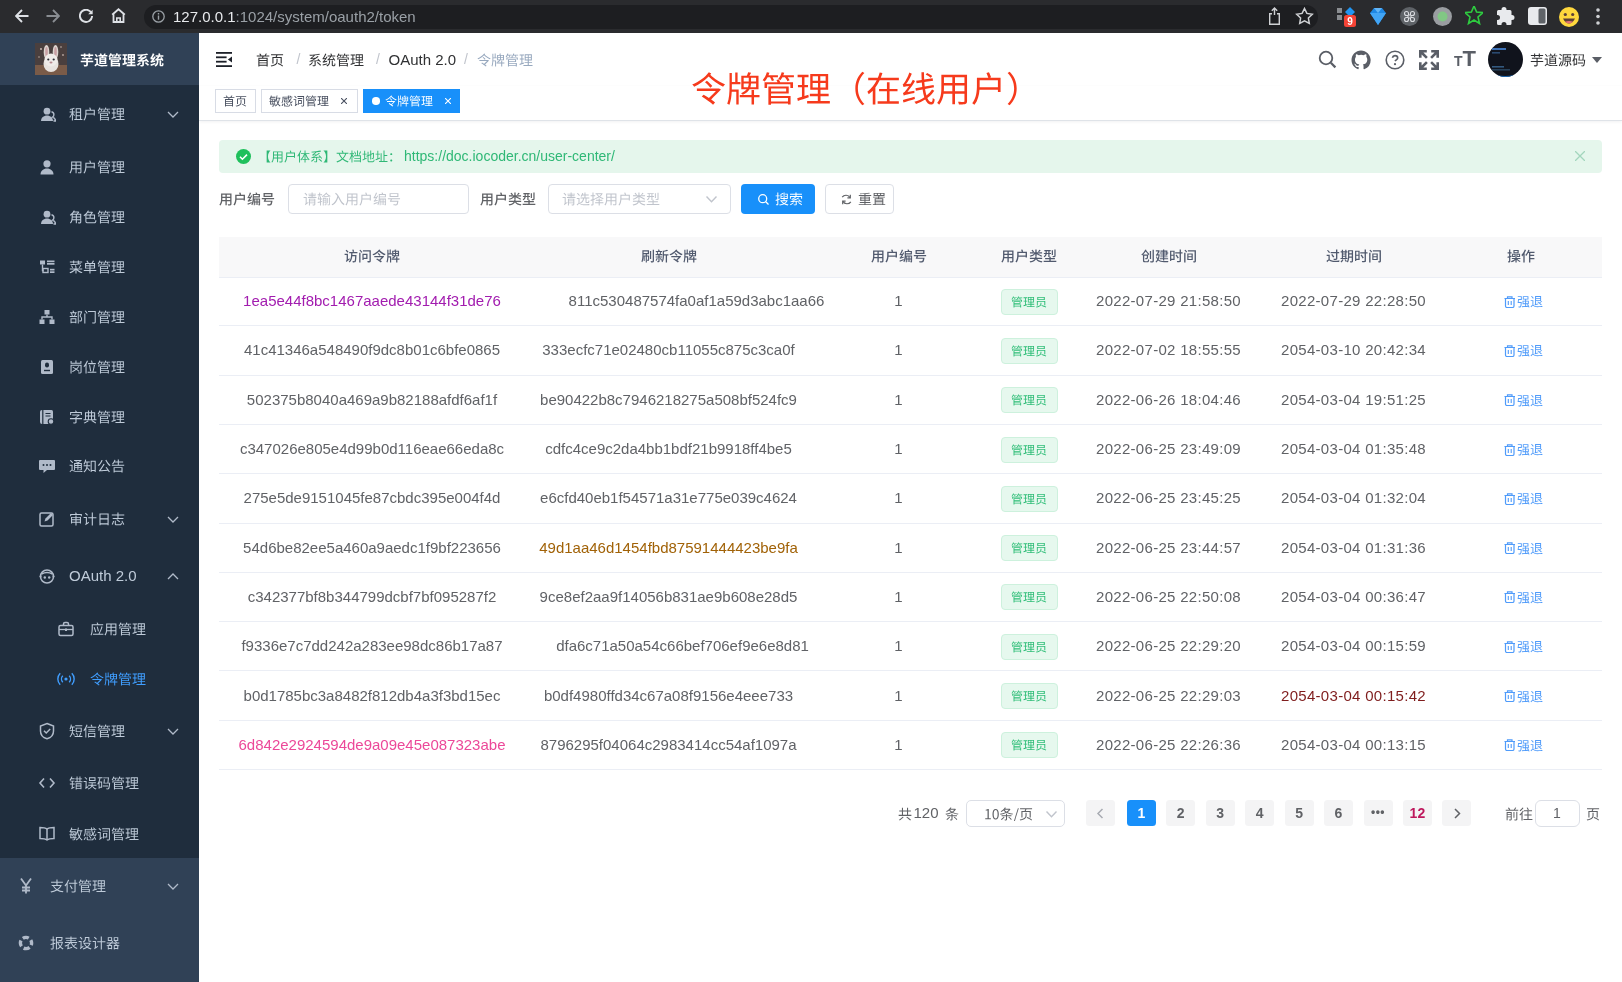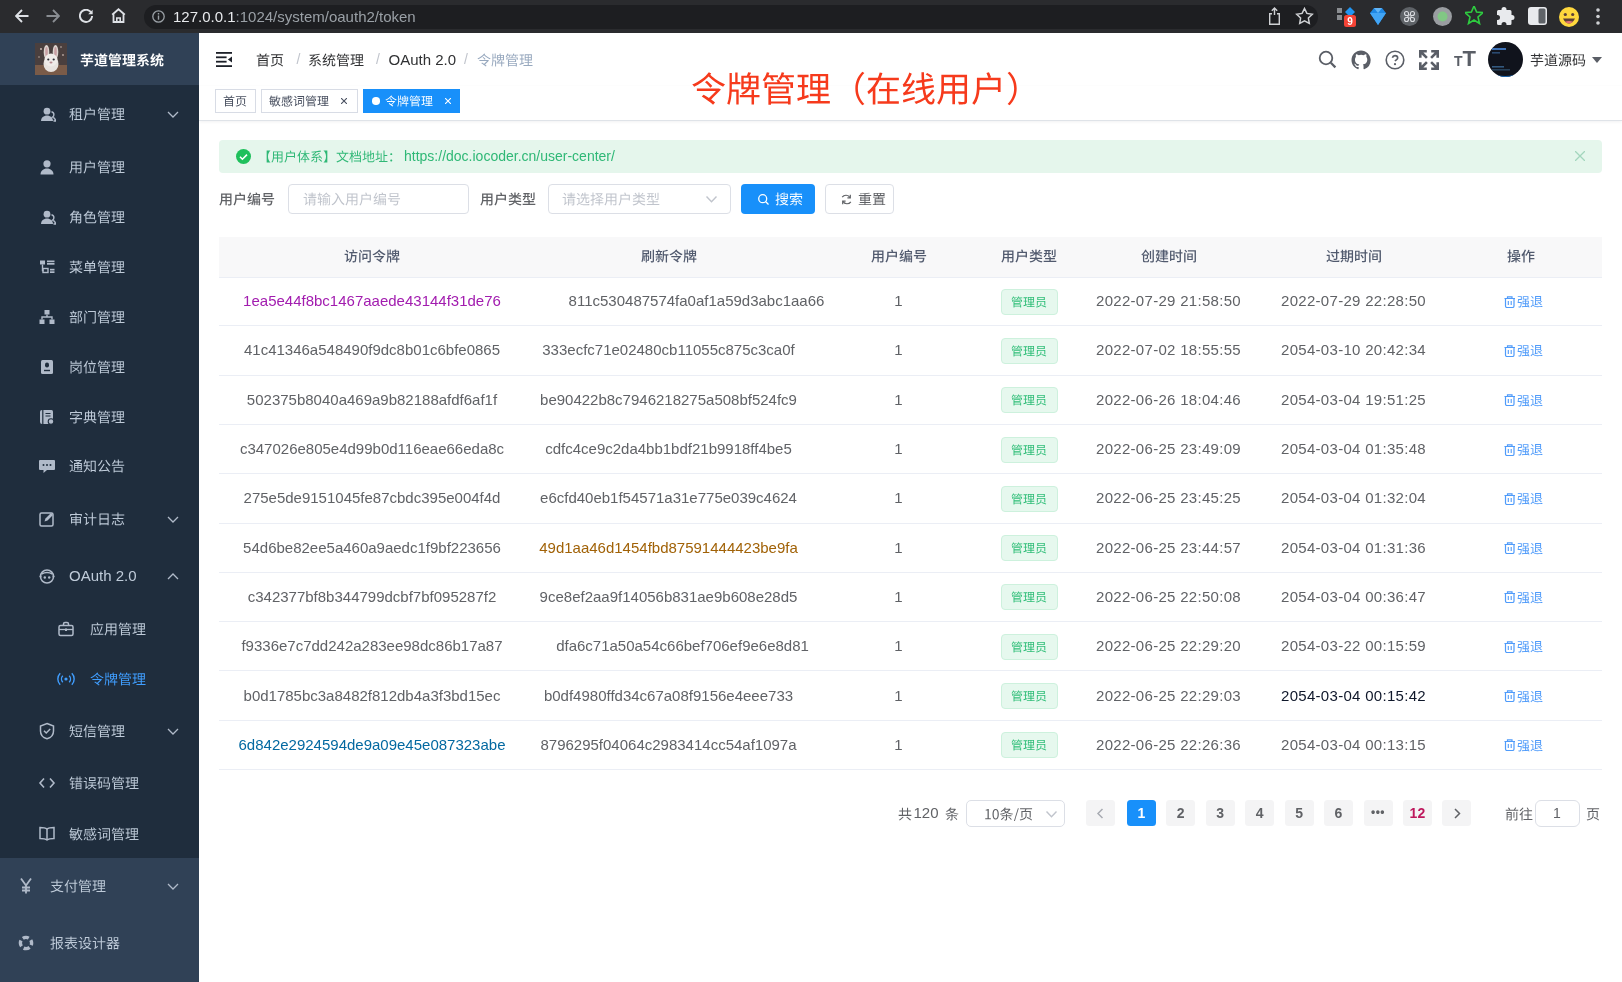--- a/index.html
+++ b/index.html
@@ -801,53 +801,53 @@
     <div style="position:absolute;line-height:19px;top:637.2px;font:400 15px 'Liberation Sans',sans-serif;color:#606266;white-space:pre;left:372.0px;transform:translateX(-50%);">f9336e7c7dd242a283ee98dc86b17a87</div>
     <div style="position:absolute;line-height:19px;top:637.2px;font:400 15px 'Liberation Sans',sans-serif;color:#606266;white-space:pre;left:668.5px;transform:translateX(-50%);margin-left:14px;">dfa6c71a50a54c66bef706ef9e6e8d81</div>
     <div style="position:absolute;line-height:19px;top:637.2px;font:400 15px 'Liberation Sans',sans-serif;color:#606266;white-space:pre;left:898.5px;transform:translateX(-50%);">1</div>
     <div style="position:absolute;left:1000.5px;top:633.7px;width:57px;height:26px;box-sizing:border-box;background:#e6f8ee;border:1px solid #cdf1dd;border-radius:4px"></div>
     <svg style="position:absolute;left:1011.0px;top:640.7px" width="36.0" height="12" viewBox="0 -880 3000 1000" fill="#2ebd77">
       <use href="#g8"></use>
       <use href="#g9" x="1000"></use>
       <use href="#g98" x="2000"></use>
     </svg>
     <div style="position:absolute;line-height:19px;top:637.2px;font:400 15px 'Liberation Sans',sans-serif;color:#606266;white-space:pre;letter-spacing:0.3px;left:1168.5px;transform:translateX(-50%);">2022-06-25 22:29:20</div>
-    <div style="position:absolute;line-height:19px;top:637.2px;font:400 15px 'Liberation Sans',sans-serif;color:#606266;white-space:pre;letter-spacing:0.3px;left:1353.5px;transform:translateX(-50%);">2054-03-22 00:15:59</div>
+    <div style="position:absolute;line-height:19px;top:637.2px;font:400 15px 'Liberation Sans',sans-serif;color:#606266;white-space:pre;letter-spacing:0.3px;left:1353.5px;transform:translateX(-50%);">2054-03-04 00:15:59</div>
     <svg style="position:absolute;left:1504px;top:640.7499999999999px;" width="11.5" height="12" viewBox="0 0 11.5 12">
       <path d="M0.5 2.5h10.5M3.5 2.5V0.8h4.5v1.7" fill="none" stroke="#4f9bfa" stroke-width="1.2"></path>
       <path d="M1.5 2.5v7.5a1.5 1.5 0 0 0 1.5 1.5h5.5A1.5 1.5 0 0 0 10 10V2.5" fill="none" stroke="#4f9bfa" stroke-width="1.2"></path>
       <path d="M4.3 5v4M7.2 5v4" stroke="#4f9bfa" stroke-width="1.1"></path>
     </svg>
     <svg style="position:absolute;left:1516.5px;top:640.2px" width="26.0" height="13" viewBox="0 -880 2000 1000" fill="#4f9bfa">
       <use href="#g99"></use>
       <use href="#g100" x="1000"></use>
     </svg>
     <div style="position:absolute;left:219px;top:719.7px;width:1383px;height:1px;background:#ebeef5"></div>
     <div style="position:absolute;line-height:19px;top:686.5px;font:400 15px 'Liberation Sans',sans-serif;color:#606266;white-space:pre;left:372.0px;transform:translateX(-50%);">b0d1785bc3a8482f812db4a3f3bd15ec</div>
     <div style="position:absolute;line-height:19px;top:686.5px;font:400 15px 'Liberation Sans',sans-serif;color:#606266;white-space:pre;left:668.5px;transform:translateX(-50%);">b0df4980ffd34c67a08f9156e4eee733</div>
     <div style="position:absolute;line-height:19px;top:686.5px;font:400 15px 'Liberation Sans',sans-serif;color:#606266;white-space:pre;left:898.5px;transform:translateX(-50%);">1</div>
     <div style="position:absolute;left:1000.5px;top:683.0px;width:57px;height:26px;box-sizing:border-box;background:#e6f8ee;border:1px solid #cdf1dd;border-radius:4px"></div>
     <svg style="position:absolute;left:1011.0px;top:690.0px" width="36.0" height="12" viewBox="0 -880 3000 1000" fill="#2ebd77">
       <use href="#g8"></use>
       <use href="#g9" x="1000"></use>
       <use href="#g98" x="2000"></use>
     </svg>
     <div style="position:absolute;line-height:19px;top:686.5px;font:400 15px 'Liberation Sans',sans-serif;color:#606266;white-space:pre;letter-spacing:0.3px;left:1168.5px;transform:translateX(-50%);">2022-06-25 22:29:03</div>
-    <div style="position:absolute;line-height:19px;top:686.5px;font:400 15px 'Liberation Sans',sans-serif;color:#0f172a;white-space:pre;letter-spacing:0.3px;left:1353.5px;transform:translateX(-50%);">2054-03-04 00:15:42</div>
+    <div style="position:absolute;line-height:19px;top:686.5px;font:400 15px 'Liberation Sans',sans-serif;color:#7f1d1d;white-space:pre;letter-spacing:0.3px;left:1353.5px;transform:translateX(-50%);">2054-03-04 00:15:42</div>
     <svg style="position:absolute;left:1504px;top:690.05px;" width="11.5" height="12" viewBox="0 0 11.5 12">
       <path d="M0.5 2.5h10.5M3.5 2.5V0.8h4.5v1.7" fill="none" stroke="#4f9bfa" stroke-width="1.2"></path>
       <path d="M1.5 2.5v7.5a1.5 1.5 0 0 0 1.5 1.5h5.5A1.5 1.5 0 0 0 10 10V2.5" fill="none" stroke="#4f9bfa" stroke-width="1.2"></path>
       <path d="M4.3 5v4M7.2 5v4" stroke="#4f9bfa" stroke-width="1.1"></path>
     </svg>
     <svg style="position:absolute;left:1516.5px;top:689.5px" width="26.0" height="13" viewBox="0 -880 2000 1000" fill="#4f9bfa">
       <use href="#g99"></use>
       <use href="#g100" x="1000"></use>
     </svg>
     <div style="position:absolute;left:219px;top:769.0px;width:1383px;height:1px;background:#ebeef5"></div>
-    <div style="position:absolute;line-height:19px;top:735.9px;font:400 15px 'Liberation Sans',sans-serif;color:#0369a1;white-space:pre;left:372.0px;transform:translateX(-50%);">6d842e2924594de9a09e45e087323abe</div>
+    <div style="position:absolute;line-height:19px;top:735.9px;font:400 15px 'Liberation Sans',sans-serif;color:#ec4899;white-space:pre;left:372.0px;transform:translateX(-50%);">6d842e2924594de9a09e45e087323abe</div>
     <div style="position:absolute;line-height:19px;top:735.9px;font:400 15px 'Liberation Sans',sans-serif;color:#606266;white-space:pre;left:668.5px;transform:translateX(-50%);">8796295f04064c2983414cc54af1097a</div>
     <div style="position:absolute;line-height:19px;top:735.9px;font:400 15px 'Liberation Sans',sans-serif;color:#606266;white-space:pre;left:898.5px;transform:translateX(-50%);">1</div>
     <div style="position:absolute;left:1000.5px;top:732.4px;width:57px;height:26px;box-sizing:border-box;background:#e6f8ee;border:1px solid #cdf1dd;border-radius:4px"></div>
     <svg style="position:absolute;left:1011.0px;top:739.4px" width="36.0" height="12" viewBox="0 -880 3000 1000" fill="#2ebd77">
       <use href="#g8"></use>
       <use href="#g9" x="1000"></use>
       <use href="#g98" x="2000"></use>
     </svg>
     <div style="position:absolute;line-height:19px;top:735.9px;font:400 15px 'Liberation Sans',sans-serif;color:#606266;white-space:pre;letter-spacing:0.3px;left:1168.5px;transform:translateX(-50%);">2022-06-25 22:26:36</div>
     <div style="position:absolute;line-height:19px;top:735.9px;font:400 15px 'Liberation Sans',sans-serif;color:#606266;white-space:pre;letter-spacing:0.3px;left:1353.5px;transform:translateX(-50%);">2054-03-04 00:13:15</div>

